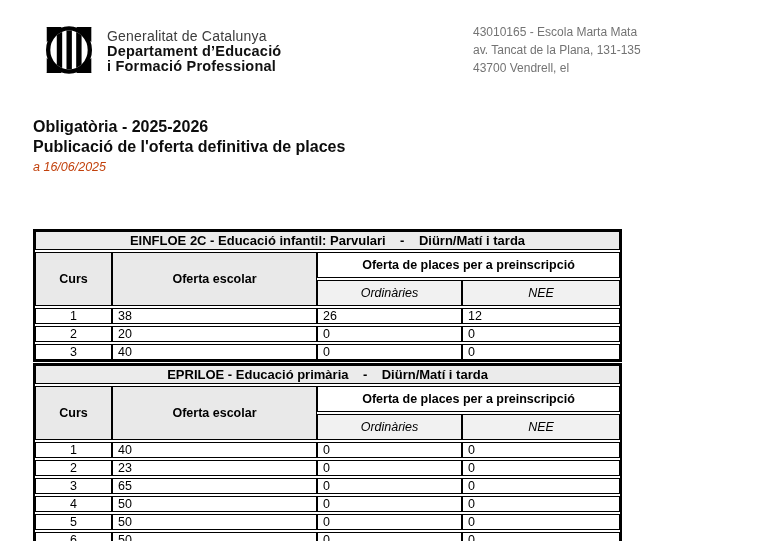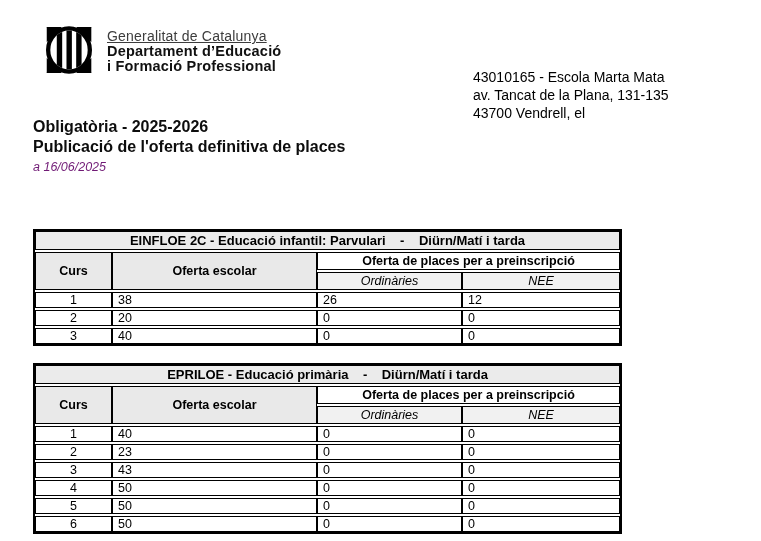--- a/index.html
+++ b/index.html
@@ -8,41 +8,41 @@
     width:761px; height:541px;
     font-family:"Liberation Sans","DejaVu Sans",sans-serif;
     color:#000; position:relative; overflow:hidden;
   }
   .page { position:relative; width:761px; height:541px; background:#fff; }
 
   
   .logo-block { position:absolute; left:46px; top:26px; display:flex; align-items:flex-start; }
   .logo-svg { width:46px; height:48px; display:block; }
   .dept-text { position:absolute; left:107px; top:29px; line-height:15px; white-space:nowrap; }
-  .dept-line1 { font-size:14px; color:#3c3c3c; letter-spacing:0.2px;text-decoration:underline; }
+  .dept-line1 { font-size:14px; color:#3c3c3c; letter-spacing:0.2px; }
   .dept-line2, .dept-line3 { font-size:14.5px; font-weight:bold; color:#111; letter-spacing:0.2px; }
 
-  .school-block { position:absolute; left:473px; top:23px; font-size:14px; line-height:18px; color:#000000; white-space:nowrap;margin-top:45px; }
+  .school-block { position:absolute; left:473px; top:23px; font-size:12px; line-height:18px; color:#737373; white-space:nowrap; }
 
   
   .doc-title { position:absolute; left:33px; top:117px; }
   .doc-title-line { font-size:16px; font-weight:bold; line-height:20px; color:#0d0d0d; }
-  .doc-date { font-size:12.5px; font-style:italic; margin-top:3px; color:#701a75; }
+  .doc-date { font-size:12.5px; font-style:italic; margin-top:3px; color:#c2410c; }
 
   
   .tbl-wrap { position:absolute; left:33px; width:589px; border:2px solid #000; overflow:hidden; background:#fff; }
   .tbl-wrap.t1 { top:229px; }
   .tbl-wrap.t2 { top:363px; }
   table { border-collapse:separate; border-spacing:0 2px; table-layout:fixed; width:585px; margin:-2px 0; background:#fff; }
   th, td { border:1px solid #000; overflow:hidden; white-space:nowrap; }
   .row-title th {
     background:#ebebeb; font-size:13px; font-weight:bold; text-align:center;
     height:18px; padding:1px 4px;
   }
-  .hdr { background:#e9e9e9; font-size:12.5px; font-weight:bold; text-align:center; padding:11px 4px; }
+  .hdr { background:#e9e9e9; font-size:12.5px; font-weight:bold; text-align:center; padding:19px 4px; }
   .grp-hdr { background:#ffffff; font-size:12.5px; font-weight:bold; text-align:center; height:15px; padding:0 10px; }
   .sub-hdr { background:#f1f1f1; font-size:12.5px; font-style:italic; font-weight:normal; text-align:center; height:15px; padding:0 4px; }
   td { font-size:12.5px; height:14px; padding:0 5px; background:#fff; }
   td.c { text-align:center; }
   td.r { }
 </style>
 </head>
 <body>
 
 <div class="page">
@@ -156,21 +156,21 @@
         <td class="r">0</td>
       </tr>
       <tr>
         <td class="c">2</td>
         <td class="r">23</td>
         <td class="r">0</td>
         <td class="r">0</td>
       </tr>
       <tr>
         <td class="c">3</td>
-        <td class="r">43</td>
+        <td class="r">65</td>
         <td class="r">0</td>
         <td class="r">0</td>
       </tr>
       <tr>
         <td class="c">4</td>
         <td class="r">50</td>
         <td class="r">0</td>
         <td class="r">0</td>
       </tr>
       <tr>

